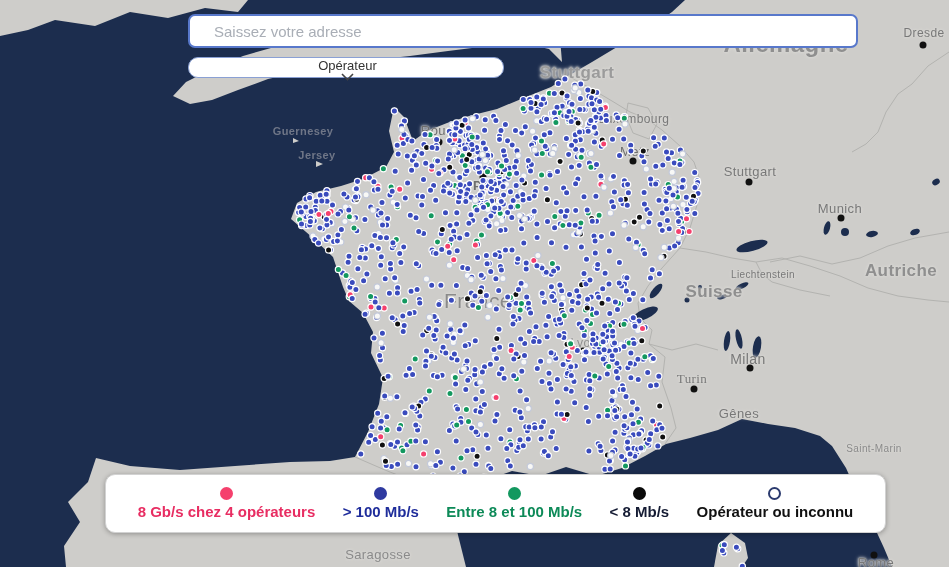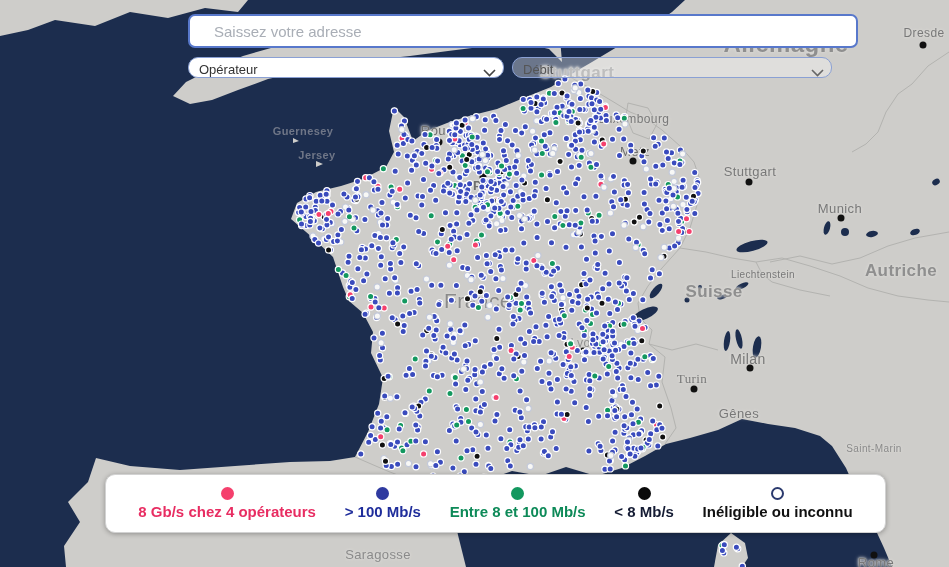--- a/index.html
+++ b/index.html
@@ -12,21 +12,21 @@
   .map-label{position:absolute;transform:translate(-50%,-50%);white-space:nowrap;letter-spacing:.4px;
              text-shadow:0 0 2px #d9d8d5,0 0 3px #d9d8d5,0 0 4px #d9d8d5;}
   .map-label.no-halo{text-shadow:none;}
   .city-marker{position:absolute;width:7px;height:7px;border-radius:50%;transform:translate(-50%,-50%);}
   
   .search-input{position:absolute;left:188px;top:14px;width:618px;height:30px;z-index:5;
     border:2px solid #5878cb;border-radius:7px;padding:0 24px;font-size:15px;color:#333;
     font-family:"Liberation Sans",sans-serif;background:#fff;outline:none;}
   .search-input::placeholder{color:#a9aeb6;}
   .combo{position:absolute;top:57px;height:19px;z-index:5;border:1px solid #8aa0d4;border-radius:10px;
-    display:flex;align-items:flex-end;justify-content:space-between;padding:0 7px 0 10px;font-size:13px;cursor:pointer;}
+    display:flex;align-items:center;justify-content:space-between;padding:0 7px 0 10px;font-size:13px;cursor:pointer;flex-direction:column;}
   #operator-combo{left:188px;width:297px;background:#ffffff;color:#333;}
   #speed-combo{left:512px;width:301px;background:rgba(255,255,255,0.35);color:#555;}
   .chev{flex:0 0 auto;}
   
   .legend{position:absolute;left:105px;top:474px;width:781px;height:59px;z-index:6;background:#fff;
     border:1px solid #d2d2d2;border-radius:10px;box-shadow:0 1px 5px rgba(0,0,0,.3);
     display:flex;align-items:center;justify-content:space-around;padding:0 18px;box-sizing:border-box;}
   .legend-item{display:flex;flex-direction:column;align-items:center;gap:3px;}
   .legend-dot{width:13px;height:13px;border-radius:50%;box-sizing:border-box;}
   .legend-label{font-size:15px;font-weight:bold;white-space:nowrap;}
@@ -1564,43 +1564,37 @@
 
   <input class="search-input" type="text" placeholder="Saissez votre adresse" style="">
 
   <div class="combo" id="operator-combo">
     <span>Opérateur</span>
     <svg class="chev" width="13" height="8" viewBox="0 0 13 8">
       <polyline points="1,1 6.5,6.5 12,1" fill="none" stroke="#444" stroke-width="1.6"></polyline>
     </svg>
   </div>
 
-  <div class="combo" id="speed-combo">
-    <span>Débit</span>
-    <svg class="chev" width="13" height="8" viewBox="0 0 13 8">
-      <polyline points="1,1 6.5,6.5 12,1" fill="none" stroke="#666" stroke-width="1.6"></polyline>
-    </svg>
-  </div>
 
   <div class="legend" id="legend">
       <div class="legend-item">
         <span class="legend-dot" style="background: rgb(245, 64, 109); border: 2px solid rgb(245, 64, 109);"></span>
         <span class="legend-label" style="color: rgb(232, 45, 98);">8 Gb/s chez 4 opérateurs</span>
       </div>
       <div class="legend-item">
         <span class="legend-dot" style="background: rgb(47, 58, 160); border: 2px solid rgb(47, 58, 160);"></span>
         <span class="legend-label" style="color: rgb(31, 45, 155);">&gt; 100 Mb/s</span>
       </div>
       <div class="legend-item">
         <span class="legend-dot" style="background: rgb(19, 152, 95); border: 2px solid rgb(19, 152, 95);"></span>
         <span class="legend-label" style="color: rgb(13, 138, 88);">Entre 8 et 100 Mb/s</span>
       </div>
       <div class="legend-item">
         <span class="legend-dot" style="background: rgb(10, 10, 10); border: 2px solid rgb(10, 10, 10);"></span>
         <span class="legend-label" style="color: rgb(20, 27, 51);">&lt; 8 Mb/s</span>
       </div>
       <div class="legend-item">
         <span class="legend-dot" style="background: rgb(255, 255, 255); border: 2px solid rgb(43, 58, 110);"></span>
-        <span class="legend-label" style="color: rgb(17, 17, 17);">Inéligible ou inconnu</span>
+        <span class="legend-label" style="color: rgb(17, 17, 17);">Opérateur ou inconnu</span>
       </div>
     </div>
 
 </div>
 
 </body></html>

